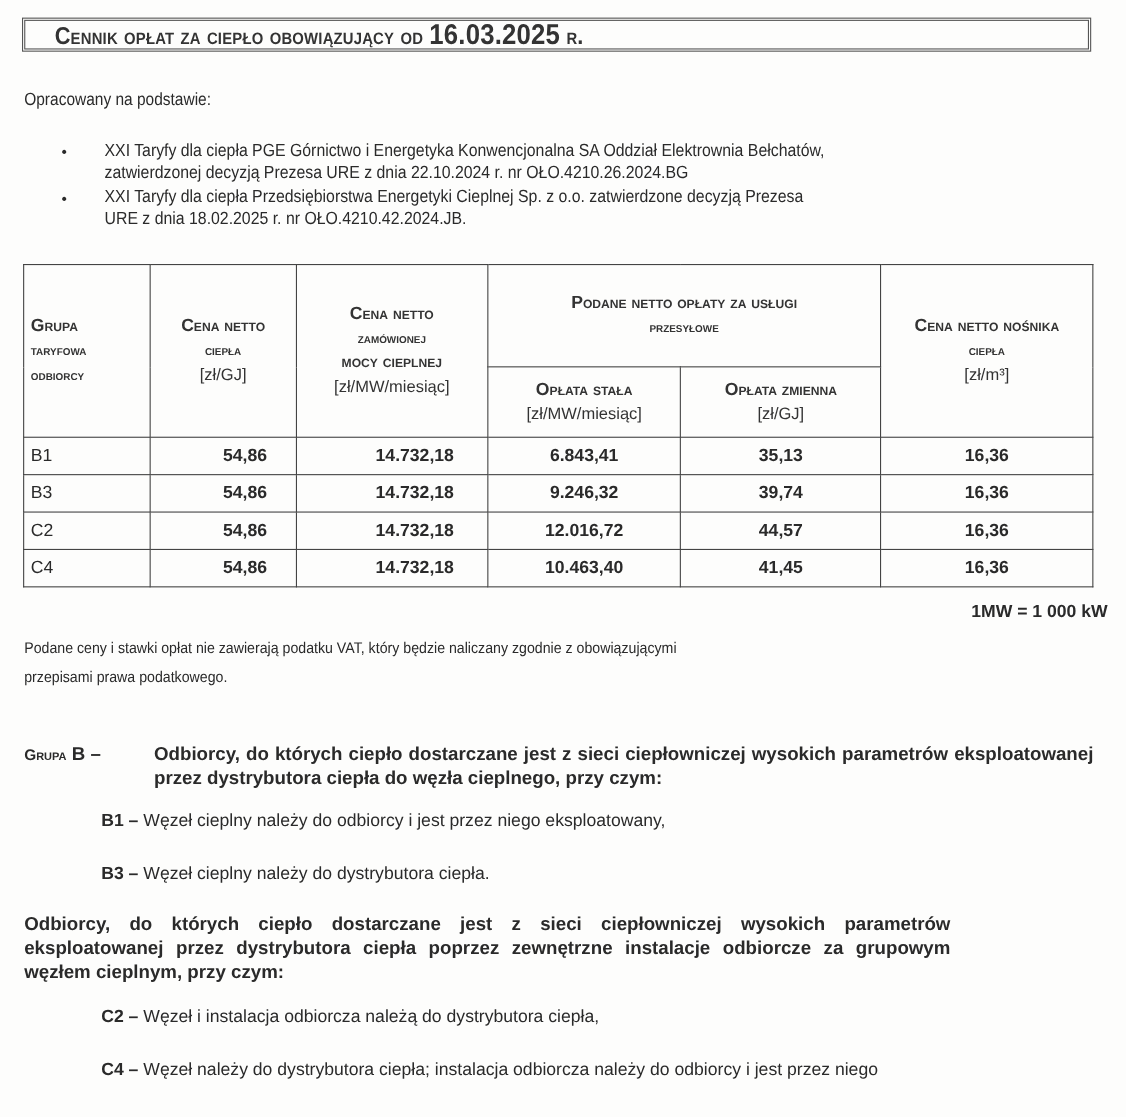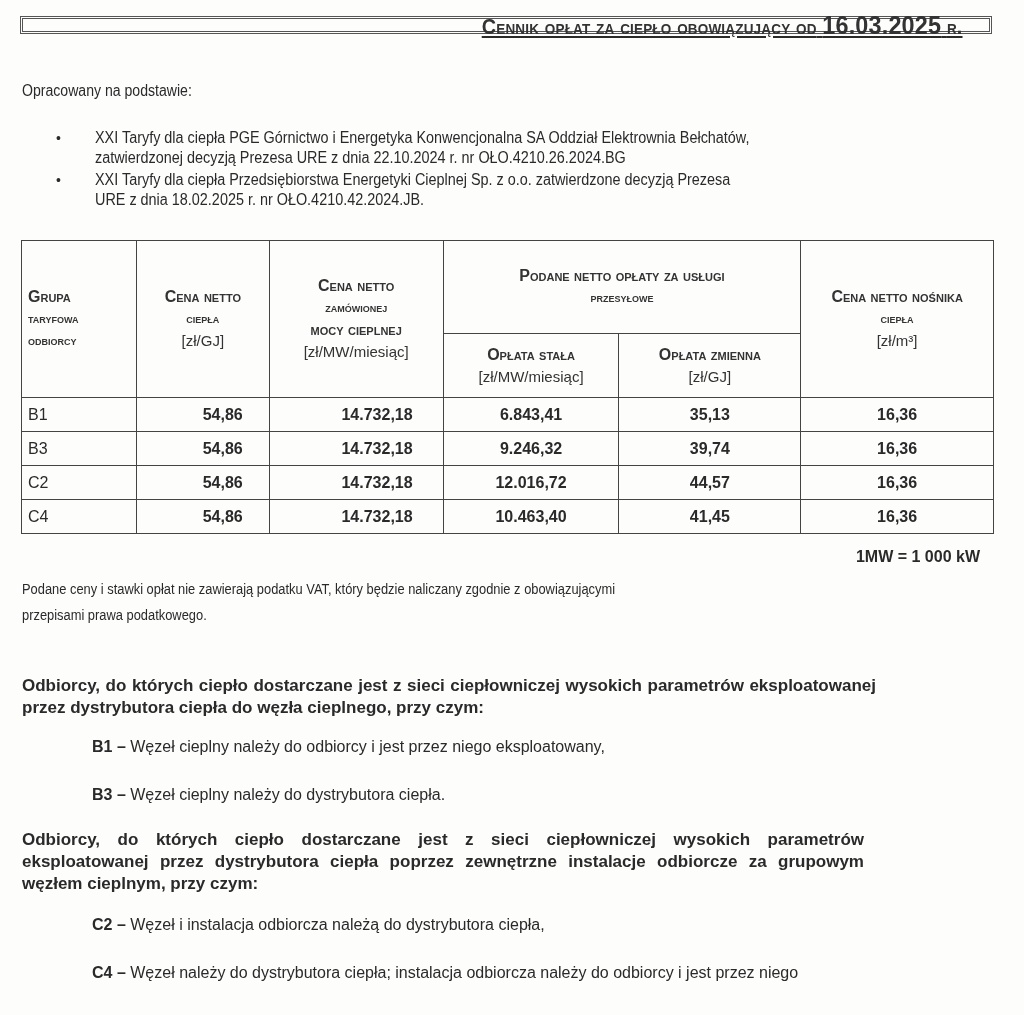--- a/index.html
+++ b/index.html
@@ -1,23 +1,23 @@
 <!DOCTYPE html>
 <html><head>
 <meta charset="utf-8">
 <style>
   html, body { margin: 0; padding: 0; background: #fdfdfc; }
   body {
     width: 1024px; height: 1015px; position: relative; overflow: hidden;
     font-family: "Liberation Sans", sans-serif; color: #2a2a2a;
   }
   .title-box {
-    position: absolute; left: 20px; top: 16px; width: 972px; height: 18px;
+    position: absolute; left: 20px; top: 16px; width: 972px; height: 31px;
     border: 3px double #555; box-sizing: border-box;
-    display: flex; align-items: center; justify-content: flex-end; text-decoration: underline;
+    display: flex; align-items: center; justify-content: flex-start;
   }
   .title {
     font-weight: bold; font-size: 22px; color: #333; letter-spacing: 0.2px;
     font-variant: small-caps; transform: scaleX(0.9);
   }
   .title .date { font-size: 26px; font-variant: normal; }
   .intro { position: absolute; left: 22px; top: 82px; font-size: 16px; transform-origin: left; transform: scaleX(0.88); }
   .bullets { position: absolute; left: 56px; top: 128px; width: 960px; font-size: 16px; line-height: 20px; }
   .bullet { display: flex; margin-bottom: 2px; }
   .bullet .dot { width: 42px; font-size: 14px; }
@@ -26,21 +26,21 @@
     position: absolute; left: 21px; top: 240px; width: 973px; border-collapse: collapse;
     font-size: 16px;
   }
   table.tariff td, table.tariff th { border: 1.5px solid #444; padding: 0; font-weight: bold; }
   table.tariff th { font-weight: bold; font-size: 13px; line-height: 22px; color: #333; }
   .sc { font-variant: small-caps; font-size: 16px; }
   .unit { font-weight: normal; font-size: 15px; }
   table.tariff td.num { text-align: right; padding-right: 26px; height: 33px; }
   table.tariff td.grp { font-weight: normal; padding-left: 6px; }
   td.c-center { text-align: center !important; padding-right: 0 !important; }
-  .conversion { position: absolute; right: 44px; top: 548px; font-weight: bold; font-size: 16px; }
+  .conversion { position: absolute; right: 17px; top: 548px; font-weight: bold; font-size: 16px; }
   .vat-note { position: absolute; left: 22px; top: 576px; font-size: 14px; line-height: 26px; width: 820px; transform-origin: left; transform: scaleX(0.92); }
   .group-block { position: absolute; left: 22px; font-size: 17px; line-height: 22px; width: 972px; }
   .group-head { display: flex; text-align: justify; }
   .group-head .lbl { white-space: nowrap; font-weight: bold; }
   .grupa-word { font-variant: small-caps; font-size: 14px; }
   .group-head .desc { font-weight: bold; text-align: justify; }
   .sub-item { position: absolute; left: 92px; font-size: 16px; width: 900px; }
   .sub-item .code { font-weight: bold; }
   .sub-item .cont { display: block; padding-left: 52px; }
 </style>
@@ -158,20 +158,24 @@
 
 <div class="conversion">1MW  = 1 000 kW</div>
 
 <div class="vat-note">
   <div>Podane ceny i stawki opłat nie zawierają podatku VAT, który będzie naliczany zgodnie z obowiązującymi</div>
   <div>przepisami prawa podatkowego.</div>
 </div>
 
 <div class="group-block" style="top:675px">
   <div class="group-head">
+    <span class="lbl" style="width:118px">
+      <span class="grupa-word">Grupa</span>
+      <span>B –</span>
+    </span>
     <span class="desc" style="width:854px">Odbiorcy, do których ciepło dostarczane jest z sieci ciepłowniczej wysokich parametrów eksploatowanej przez dystrybutora ciepła do węzła cieplnego, przy czym:</span>
   </div>
 </div>
 <div class="sub-item" style="top:738px">
   <span class="code">B1 –</span>
   <span>Węzeł cieplny należy do odbiorcy i jest przez niego eksploatowany,</span>
 </div>
 <div class="sub-item" style="top:786px">
   <span class="code">B3 –</span>
   <span>Węzeł cieplny należy do dystrybutora ciepła.</span>

